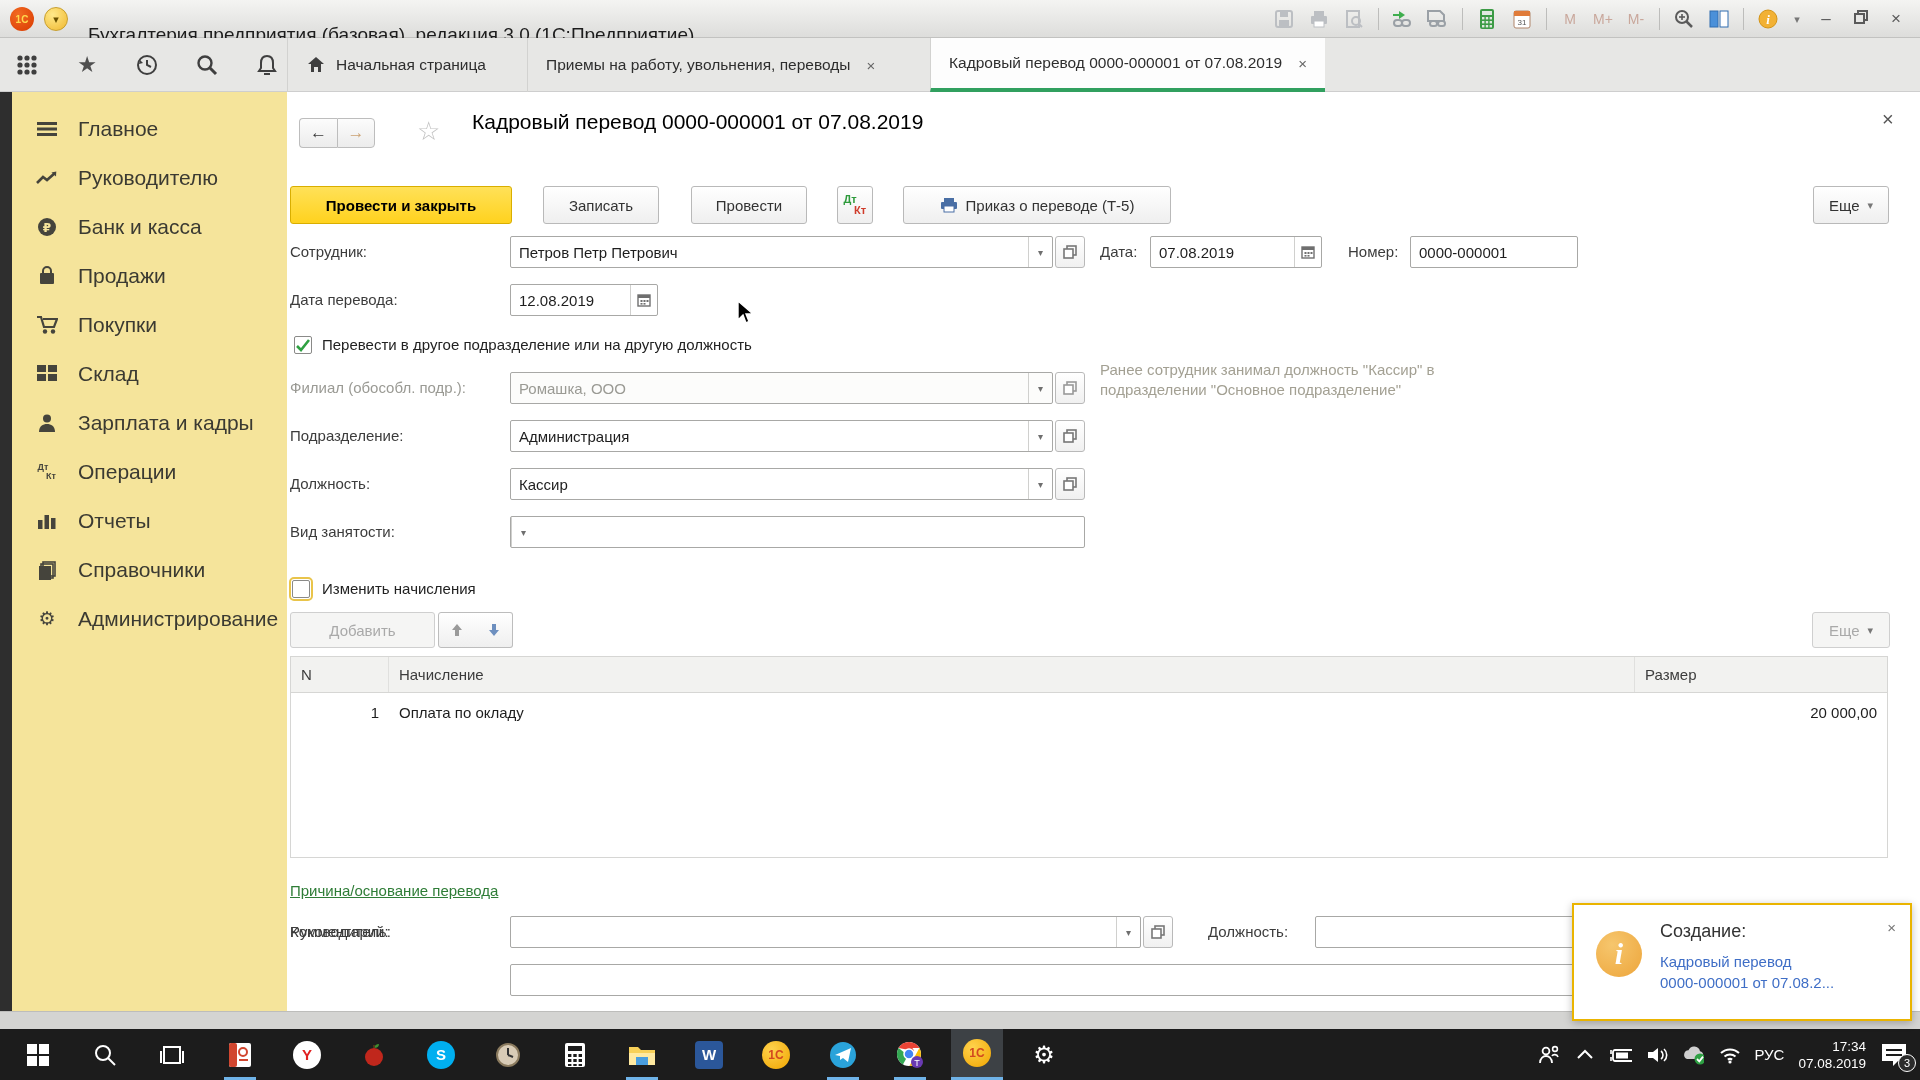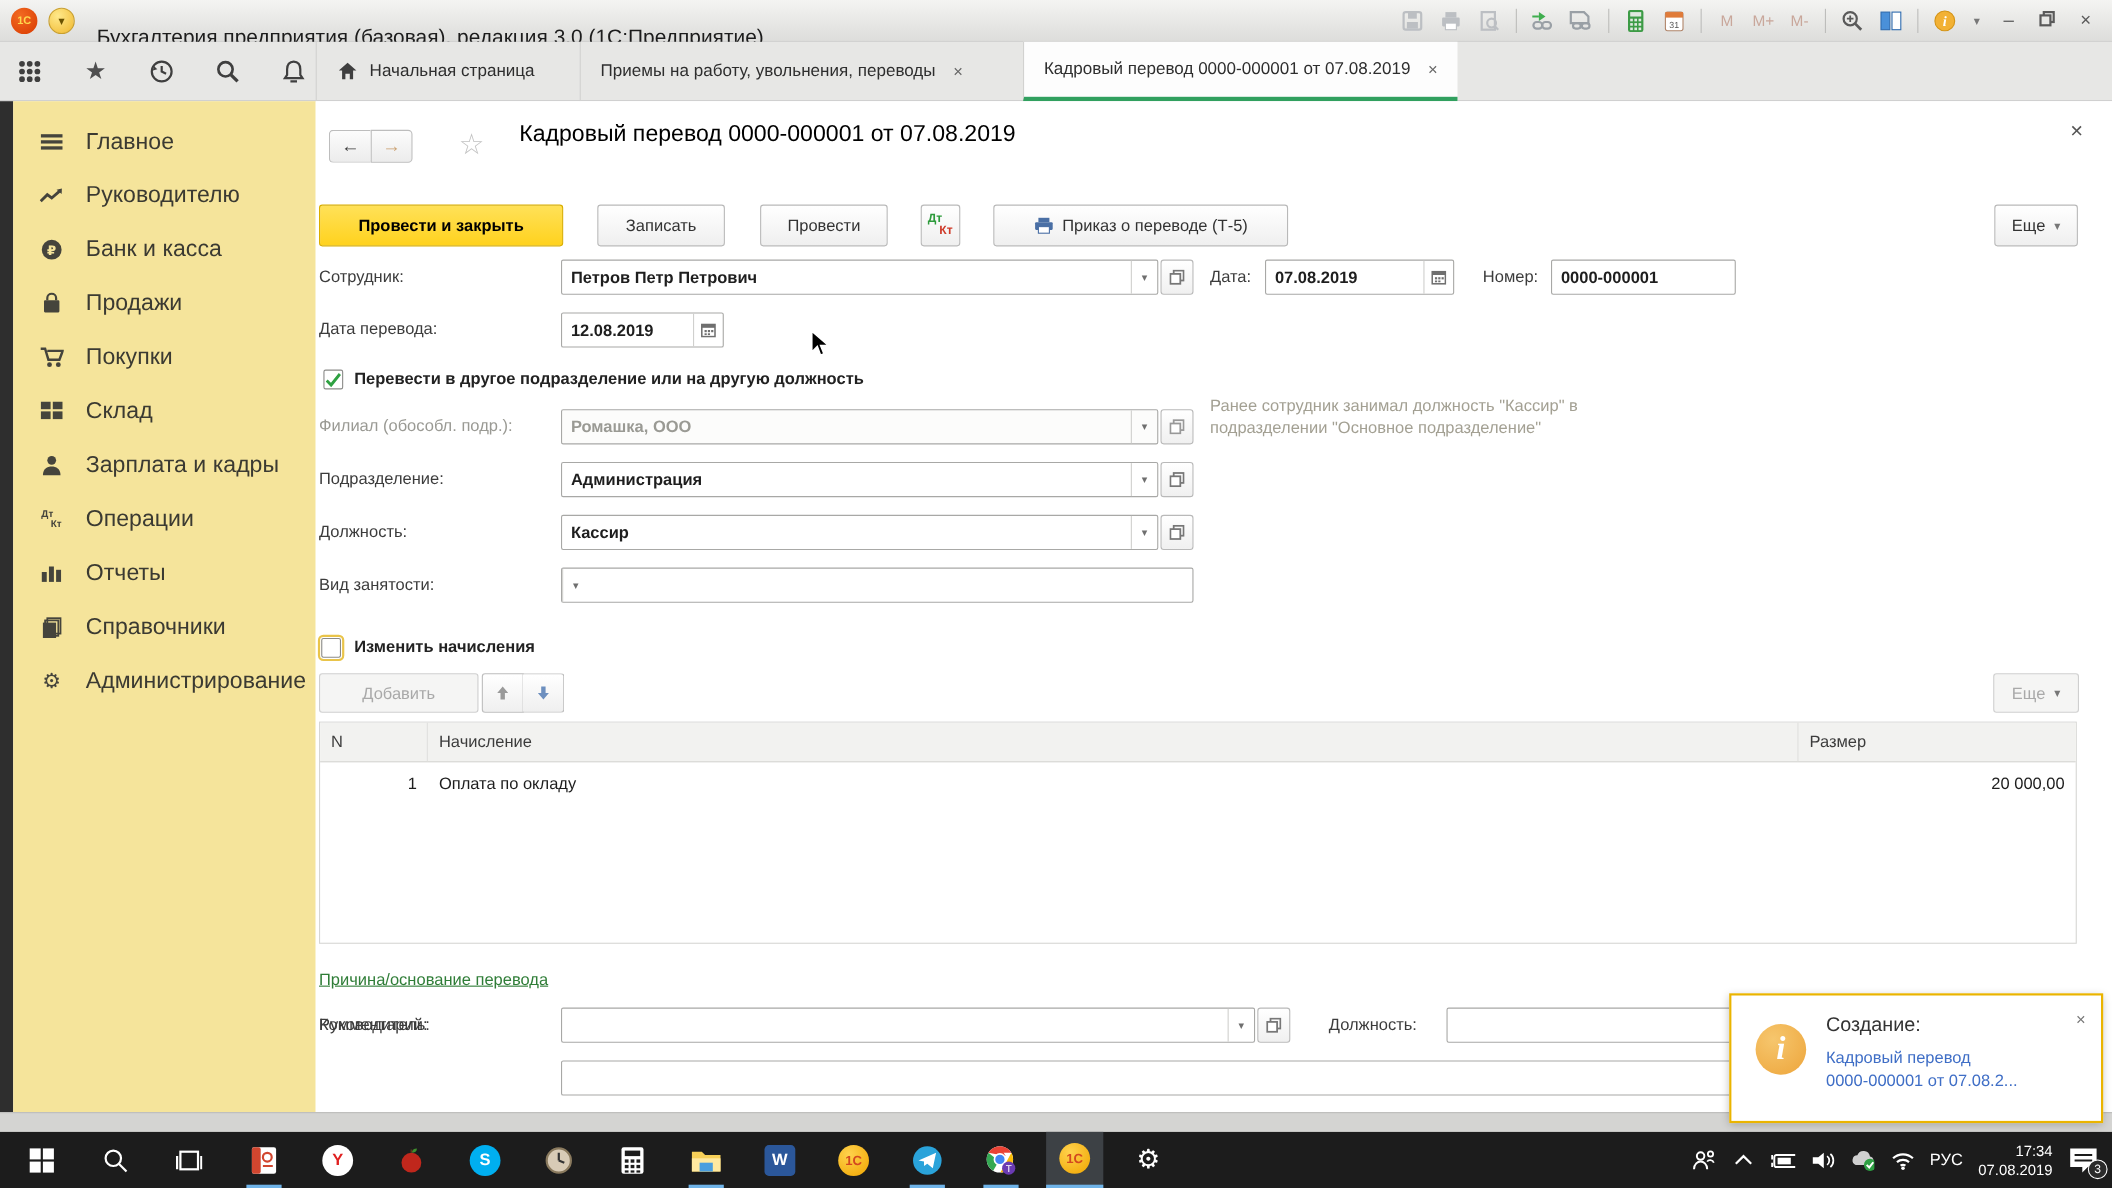--- a/index.html
+++ b/index.html
@@ -65,32 +65,32 @@
   .btn-disabled { color:#a9a9a9; background:#f5f5f4; border-color:#cfcfcf; }
   .dd-glyph { font-size:11px; color:#777; }
   .dtkt-btn { flex-direction:column; gap:0; line-height:11px; font-size:11px; font-weight:bold; padding:0 6px; }
   .dt-txt { color:#2e9b3c; margin-right:10px; }
   .kt-txt { color:#cf3b2a; margin-left:10px; }
 
   .lbl { position:absolute; font-size:15px; color:#3c3c3c; line-height:32px; white-space:nowrap; }
   .lbl-gray { color:#9a9a94; }
   .inp { position:absolute; height:32px; background:#fff; border:1px solid #a8a8a6; border-radius:2px;
     display:flex; align-items:center; font-size:15px; color:#1e1e1e; }
-  .inp .val { flex:1; padding:0 8px; white-space:nowrap; overflow:hidden;font-weight:bold; }
+  .inp .val { flex:1; padding:0 8px; white-space:nowrap; overflow:hidden; }
   .inp .dd { width:24px; align-self:stretch; border-left:1px solid #d0d0ce; display:flex;
     align-items:center; justify-content:center; font-size:10px; color:#6f6f6f; }
   .inp .cal { width:27px; align-self:stretch; border-left:1px solid #d0d0ce; display:flex;
     align-items:center; justify-content:center; }
   .inp-gray { background:#fcfcfb; color:#9a9a94; }
   .sqbtn { position:absolute; width:30px; height:32px; background:linear-gradient(#ffffff,#f0f0f0);
     border:1px solid #b9b9b9; border-radius:3px; display:flex; align-items:center; justify-content:center; }
   .chkbox { position:absolute; width:18px; height:18px; background:#fff; border:1px solid #8a8a88;
     border-radius:2px; display:flex; align-items:center; justify-content:center; }
   .chk-focus { outline:2px solid #e9c44a; outline-offset:1px; }
-  .chk-lbl { position:absolute; font-size:15px; font-weight:bold; color:#222; line-height:18px; white-space:nowrap; }
+  .chk-lbl { position:absolute; font-size:15px; font-weight:normal; color:#222; line-height:18px; white-space:nowrap; }
   .hint { position:absolute; left:813px; top:268px; width:372px; font-size:15px; color:#a3a093; line-height:20px; }
 
   .udbtn { position:absolute; width:38px; height:36px; background:linear-gradient(#ffffff,#efefef);
     border:1px solid #bdbdbd; display:flex; align-items:center; justify-content:center; }
 
   .grid-table { position:absolute; left:3px; top:564px; width:1598px; height:202px;
     border:1px solid #d6d6d4; background:#fff; }
   .thead { display:flex; height:36px; background:#f2f2f0; border-bottom:1px solid #d6d6d4;
     font-size:15px; color:#3c3c3c; }
   .th { display:flex; align-items:center; padding:0 10px; border-right:1px solid #e0e0de; }

